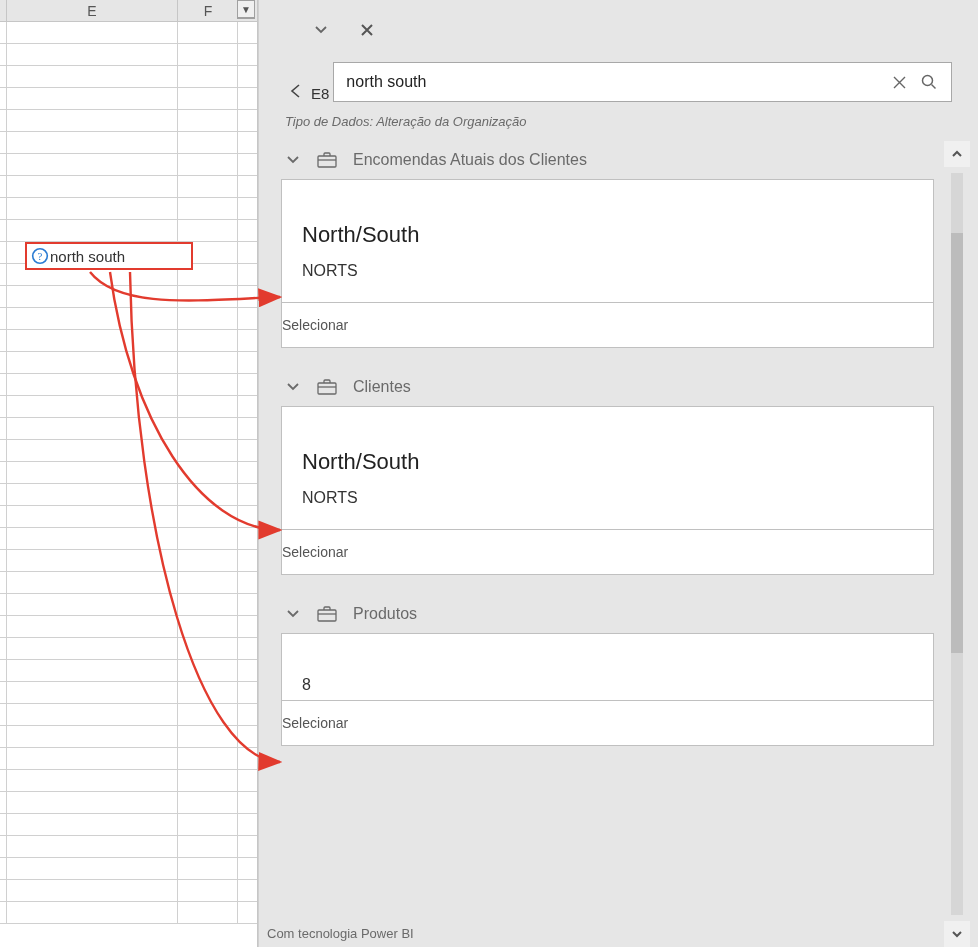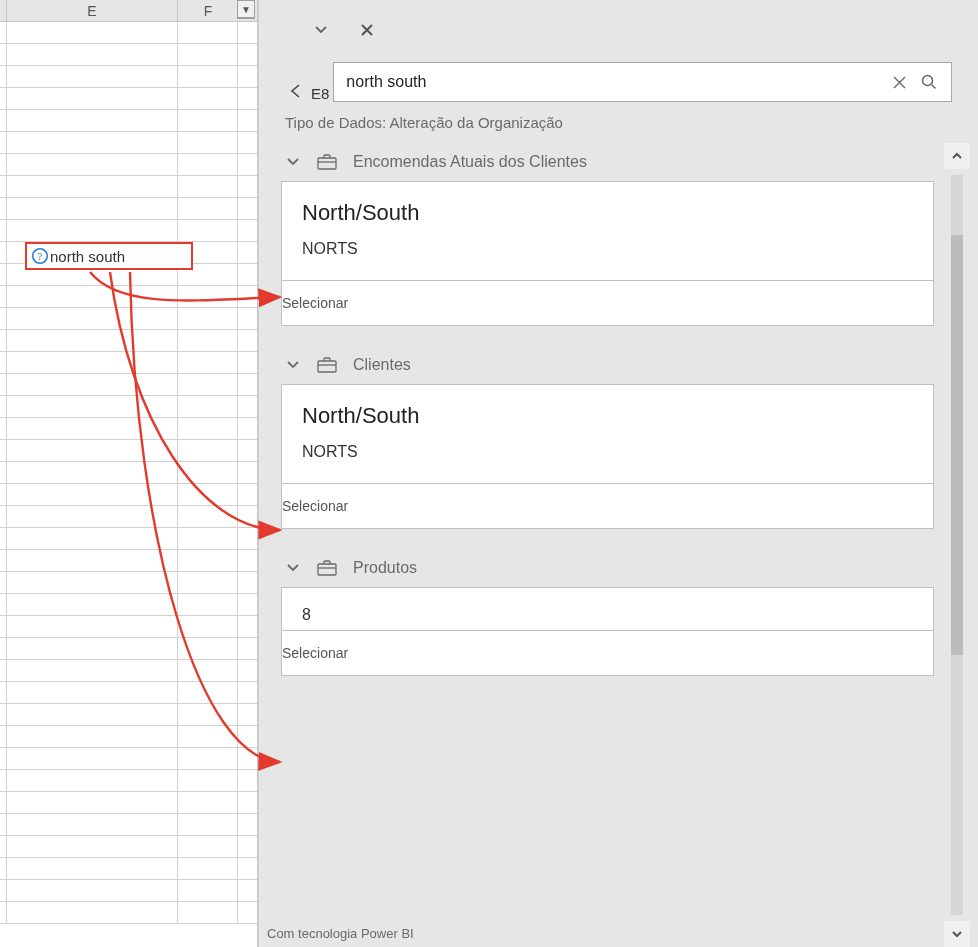--- a/index.html
+++ b/index.html
@@ -151,22 +151,23 @@
     outline:none;
     background:transparent;
   }
   .sb-icon{
     width:20px;height:20px;cursor:pointer;color:#555;
     display:flex;align-items:center;justify-content:center;
     margin-left:10px;
   }
   .type-line{
     padding:0 26px 12px 26px;
-    font-size:15px;
+    font-size:13px;
     color:#6a6a6a;
+    font-style:italic;
   }
   .results-wrap{
     position:relative;
     flex:1;
     overflow:hidden;
   }
   .results{
     position:absolute;
     left:22px; right:44px; top:0; bottom:0;
     overflow:hidden;
@@ -186,20 +187,21 @@
   .briefcase{
     width:20px;height:18px;display:flex;align-items:center;justify-content:center;color:#6a6a6a;
   }
   .card{
     border:1px solid #c0c0c0;
     background:#fff;
     margin-bottom:20px;
   }
   .card-body{
     padding:18px 20px 22px 20px;
+    margin-top:24px;
   }
   .card-title{
     font-size:22px;
     color:#222;
     margin-bottom:14px;
   }
   .card-sub{
     font-size:16px;
     color:#333;
   }

